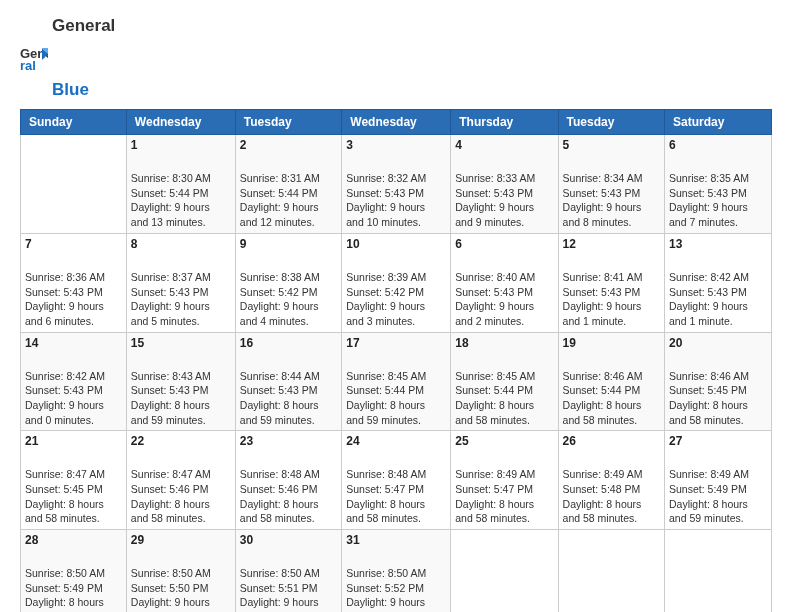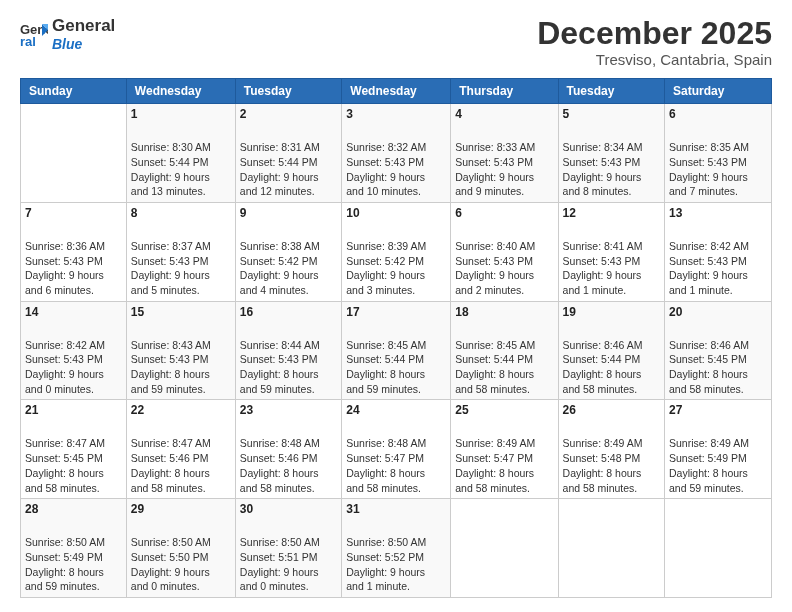--- a/index.html
+++ b/index.html
@@ -92,28 +92,24 @@
 
 <div class="container">
   <div class="header-row">
     <div class="logo">
       <svg class="logo-icon" viewBox="0 0 28 28" xmlns="http://www.w3.org/2000/svg">
         <text x="0" y="14" font-size="13" font-weight="bold" fill="#333" font-family="Arial">Gene</text>
         <text x="0" y="26" font-size="13" font-weight="bold" fill="#1a6fc4" font-family="Arial">ral</text>
         <polygon points="22,4 28,10 22,16" fill="#1a6fc4"></polygon>
         <polygon points="22,4 28,4 28,10" fill="#5aabf0"></polygon>
       </svg>
-      <div style="display:flex;flex-direction:column;line-height:1.15;">
+      <div style="display:flex;flex-direction:column;line-height:1.15;gap:44px;">
         <span style="font-size:17px;font-weight:bold;color:#333;">General</span>
-        <span style="font-size:14px;font-weight:bold;color:#1a6fc4;font-style:italic;">Blue</span>
+        <span style="font-size:17px;font-weight:bold;color:#1a6fc4;">Blue</span>
       </div>
-    </div>
-    <div class="title-block">
-      <div class="month-title">December 2025</div>
-      <div class="subtitle">Tresviso, Cantabria, Spain</div>
     </div>
   </div>
 
   <table class="calendar">
     <thead>
       <tr>
       <th>Sunday</th>
           <th>Wednesday</th>
           <th>Tuesday</th>
           <th>Wednesday</th>

